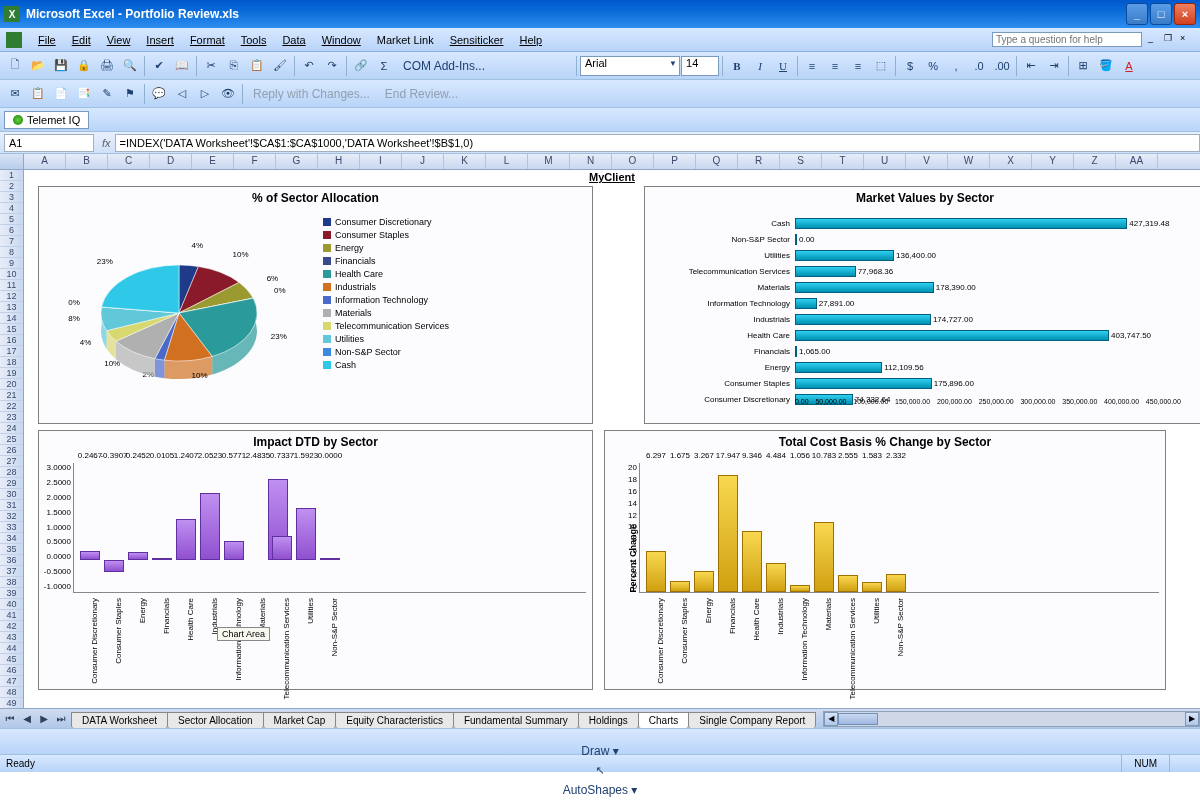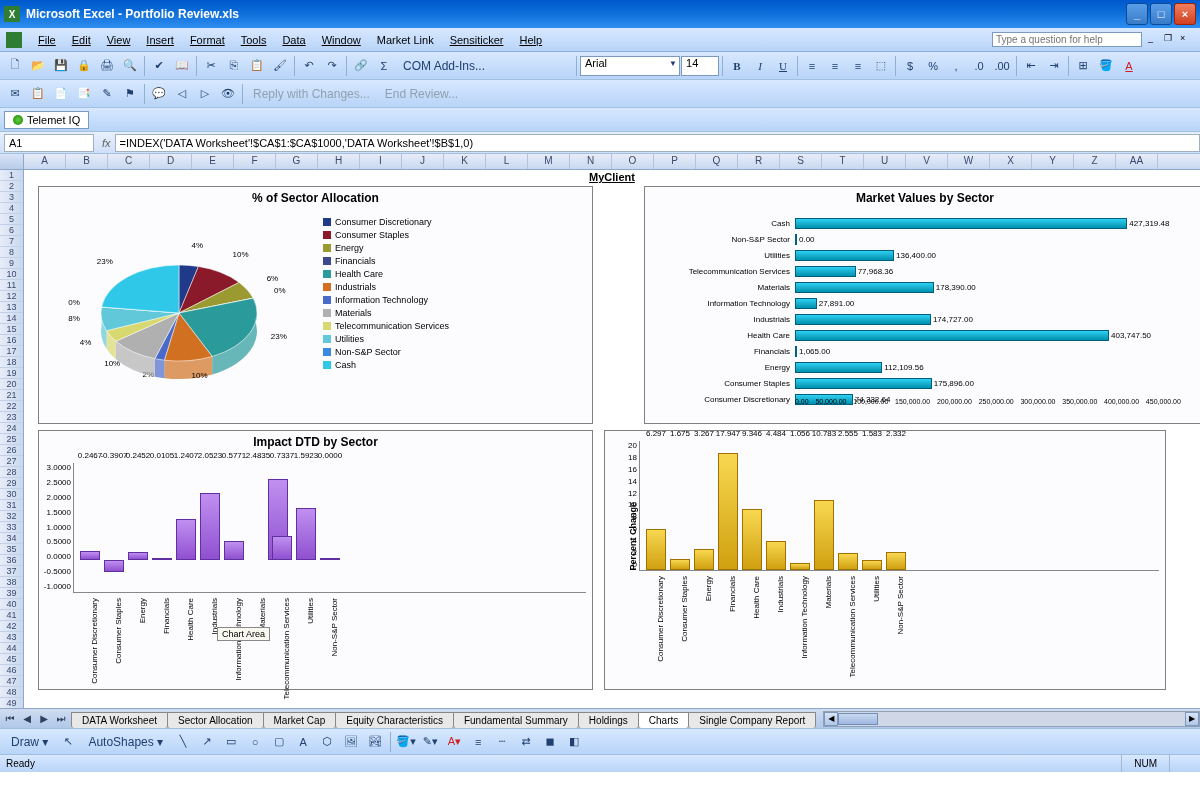--- a/index.html
+++ b/index.html
@@ -91,21 +91,21 @@
 .tabrow { height:20px; background:linear-gradient(#d0dcf0,#b0c8e8); display:flex; align-items:center; border-top:1px solid #90a8c8; font-size:10px;}
 .tabnav { display:flex; padding:0 2px; gap:1px;}
 .tabnav .nb { width:16px; height:16px; display:flex;align-items:center;justify-content:center; cursor:pointer; color:#304060;}
 .sheettab { padding:2px 10px; background:#e8e8e8; border:1px solid #888; border-bottom:none; border-radius:0 0 3px 3px; cursor:pointer; margin-right:-1px; position:relative; top:1px;}
 .sheettab.active { background:white; font-weight:normal; z-index:1;}
 .hscroll { flex:1; margin-left:8px; height:16px; background:#d0d8e8; border:1px solid #90a0b8; position:relative;}
 .hscroll .thumb { position:absolute; left:14px; top:1px; bottom:1px; width:40px; background:linear-gradient(#c8d8f0,#a0b8e0); border:1px solid #7090b8;}
 .hscroll .arr { position:absolute; top:0; width:14px; height:14px; background:linear-gradient(#d8e4f8,#b0c8e8); border:1px solid #8098b8; display:flex;align-items:center;justify-content:center;font-size:8px; cursor:pointer;}
 
 
-.drawbar { height:26px; background:linear-gradient(#d8e8ff,#b8d4f8); display:flex; align-items:center; padding:12px 4px; border-top:1px solid #a0c0e0; gap:2px;}
+.drawbar { height:26px; background:linear-gradient(#d8e8ff,#b8d4f8); display:flex; align-items:center; padding:12px 4px; border-top:1px solid #a0c0e0; gap:2px;flex-direction:column;}
 
 
 .statusbar { height:18px; background:linear-gradient(#d8e8ff,#b8d4f8); display:flex; align-items:center; padding:0 6px; font-size:10px; border-top:1px solid #a0c0e0;}
 .statusbar .fill { flex:1; }
 .statusbar .cell { padding:0 12px; border-left:1px solid #a0b8d0; height:100%; display:flex;align-items:center;}
 
 .u { text-decoration: underline; }
 </style>
 </head>
 <body>
@@ -558,20 +558,21 @@
                 <div class="bar" style="position:absolute;bottom:32.5px;height:1px;width:100%"></div>
                 <span class="vlabel">0.0000</span>
                 <span class="catlabel">Non-S&amp;P Sector</span>
               </div>
             </div>
           <div class="chart-area-label" style="left:178px; top:174px;">Chart Area</div>
         </div>
       </div>
 
       <div class="quadrant q4">
+        <div class="chart-title">Total Cost Basis % Change by Sector</div>
         <div class="vbar-chart">
           <div class="yaxis-title">Percent Change</div>
           <div class="yaxis" id="cost-yaxis">
               <div>20</div>
               <div>18</div>
               <div>16</div>
               <div>14</div>
               <div>12</div>
               <div>10</div>
               <div>8</div>

